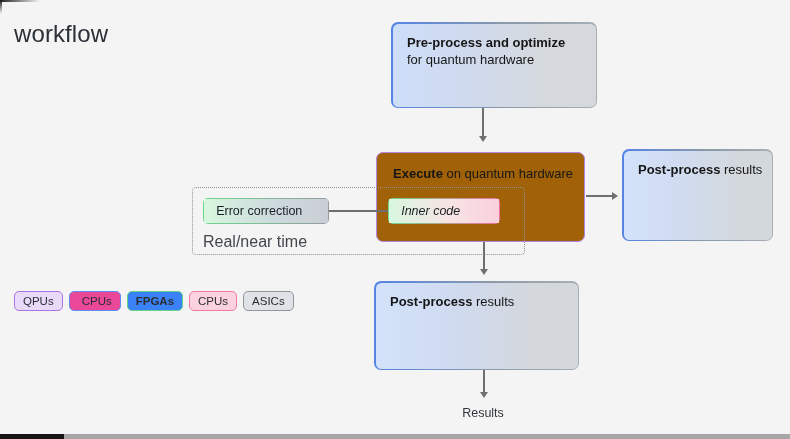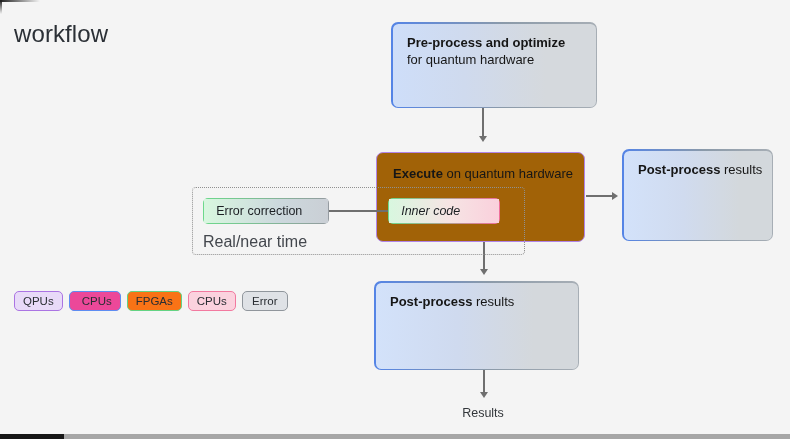--- a/index.html
+++ b/index.html
@@ -143,23 +143,23 @@
 
 
   <div class="vline" style="left:483px; top:370px; height:23px;"></div>
   <div class="ah-down" style="left:479.75px; top:392px;"></div>
 
   <div class="results">Results</div>
 
   <div class="legend">
     <div class="chip" style="background: rgb(232, 218, 248); border-color: rgb(171, 116, 227);">QPUs</div>
     <div class="chip" style="background: #ec4899; border-color: rgb(93, 141, 242); padding-left: 12px;">CPUs</div>
-    <div class="chip" style="background: #f97316; border-color: rgb(99, 211, 132);">FPGAs</div>
+    <div class="chip" style="background: #3b82f6; border-color: rgb(99, 211, 132); font-weight: bold;">FPGAs</div>
     <div class="chip" style="background: rgb(251, 210, 222); border-color: rgb(242, 121, 159);">CPUs</div>
-    <div class="chip" style="background: rgb(223, 226, 230); border-color: rgb(144, 150, 156);">Error</div>
+    <div class="chip" style="background: rgb(223, 226, 230); border-color: rgb(144, 150, 156);">ASICs</div>
   </div>
 
   <div class="progress">
     <div class="played"></div>
     <div class="remaining"></div>
   </div>
 
 </div>
 
 </body></html>

